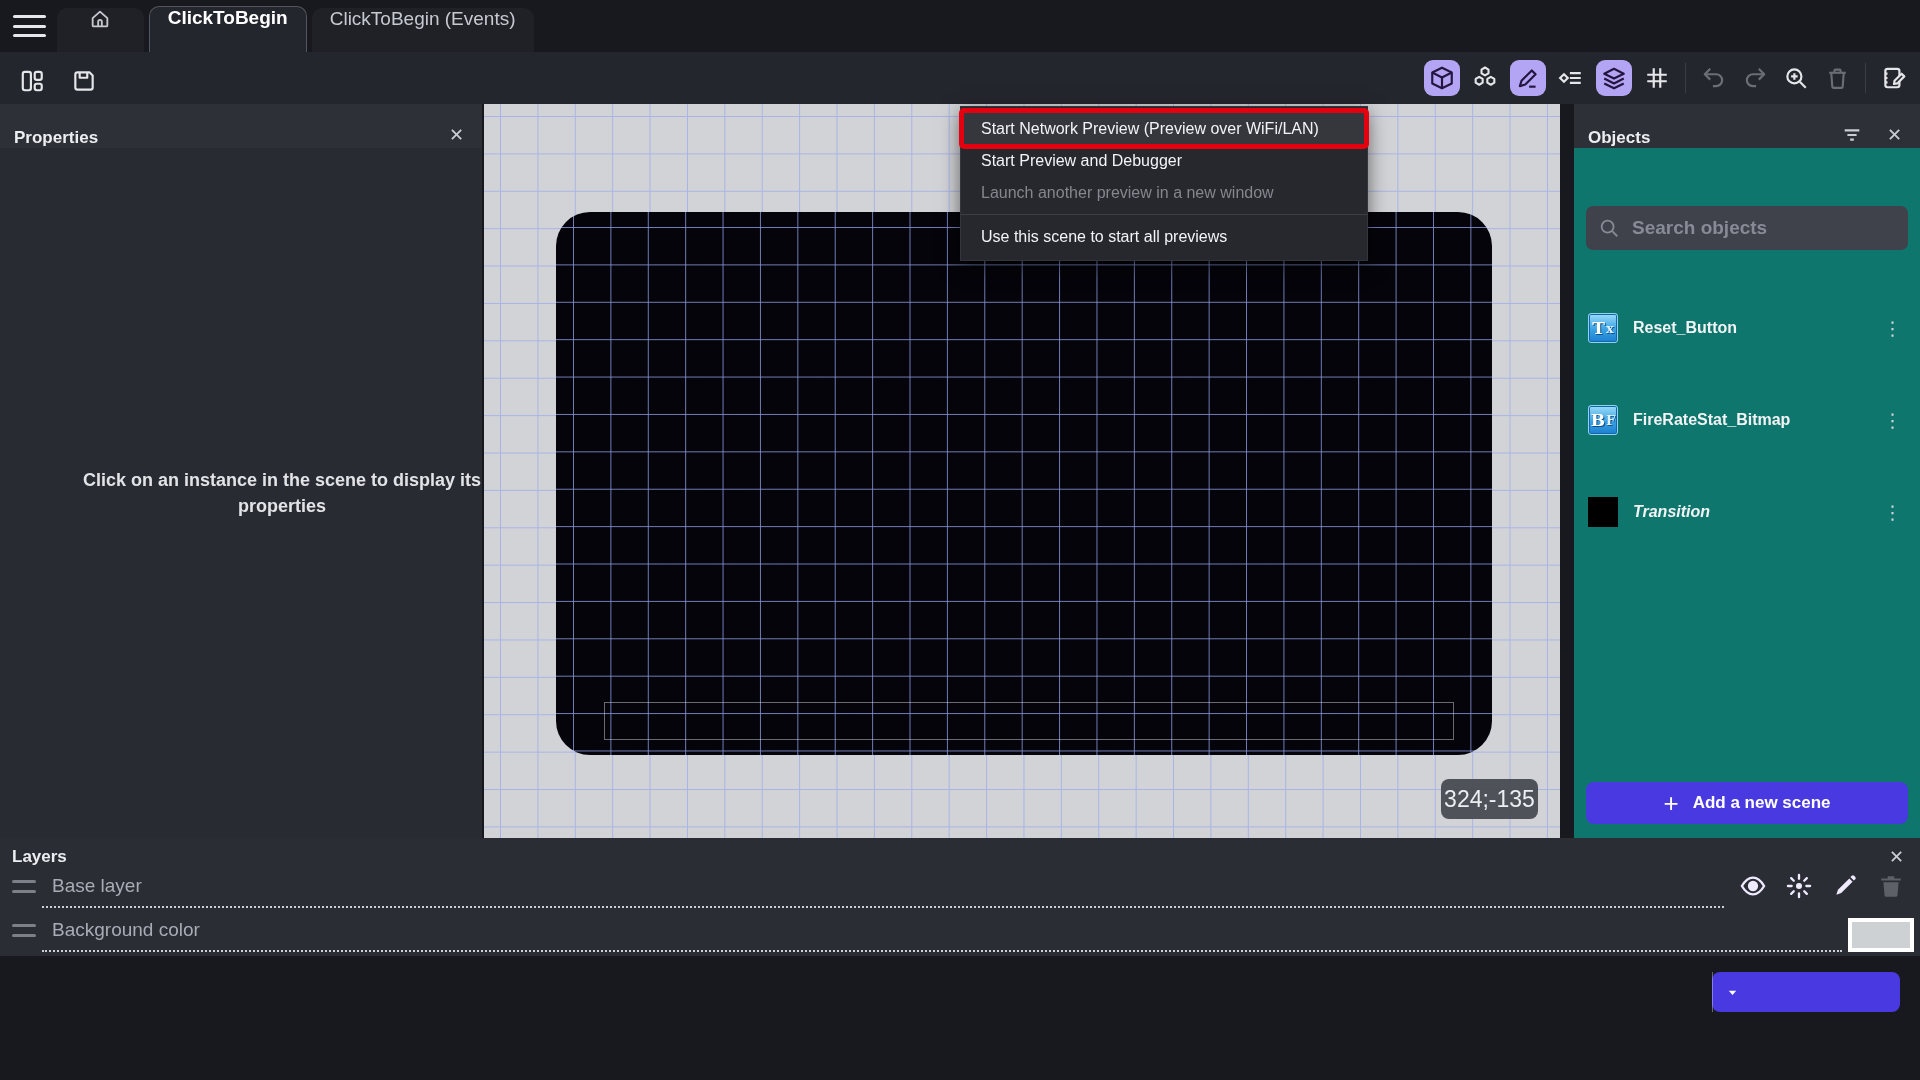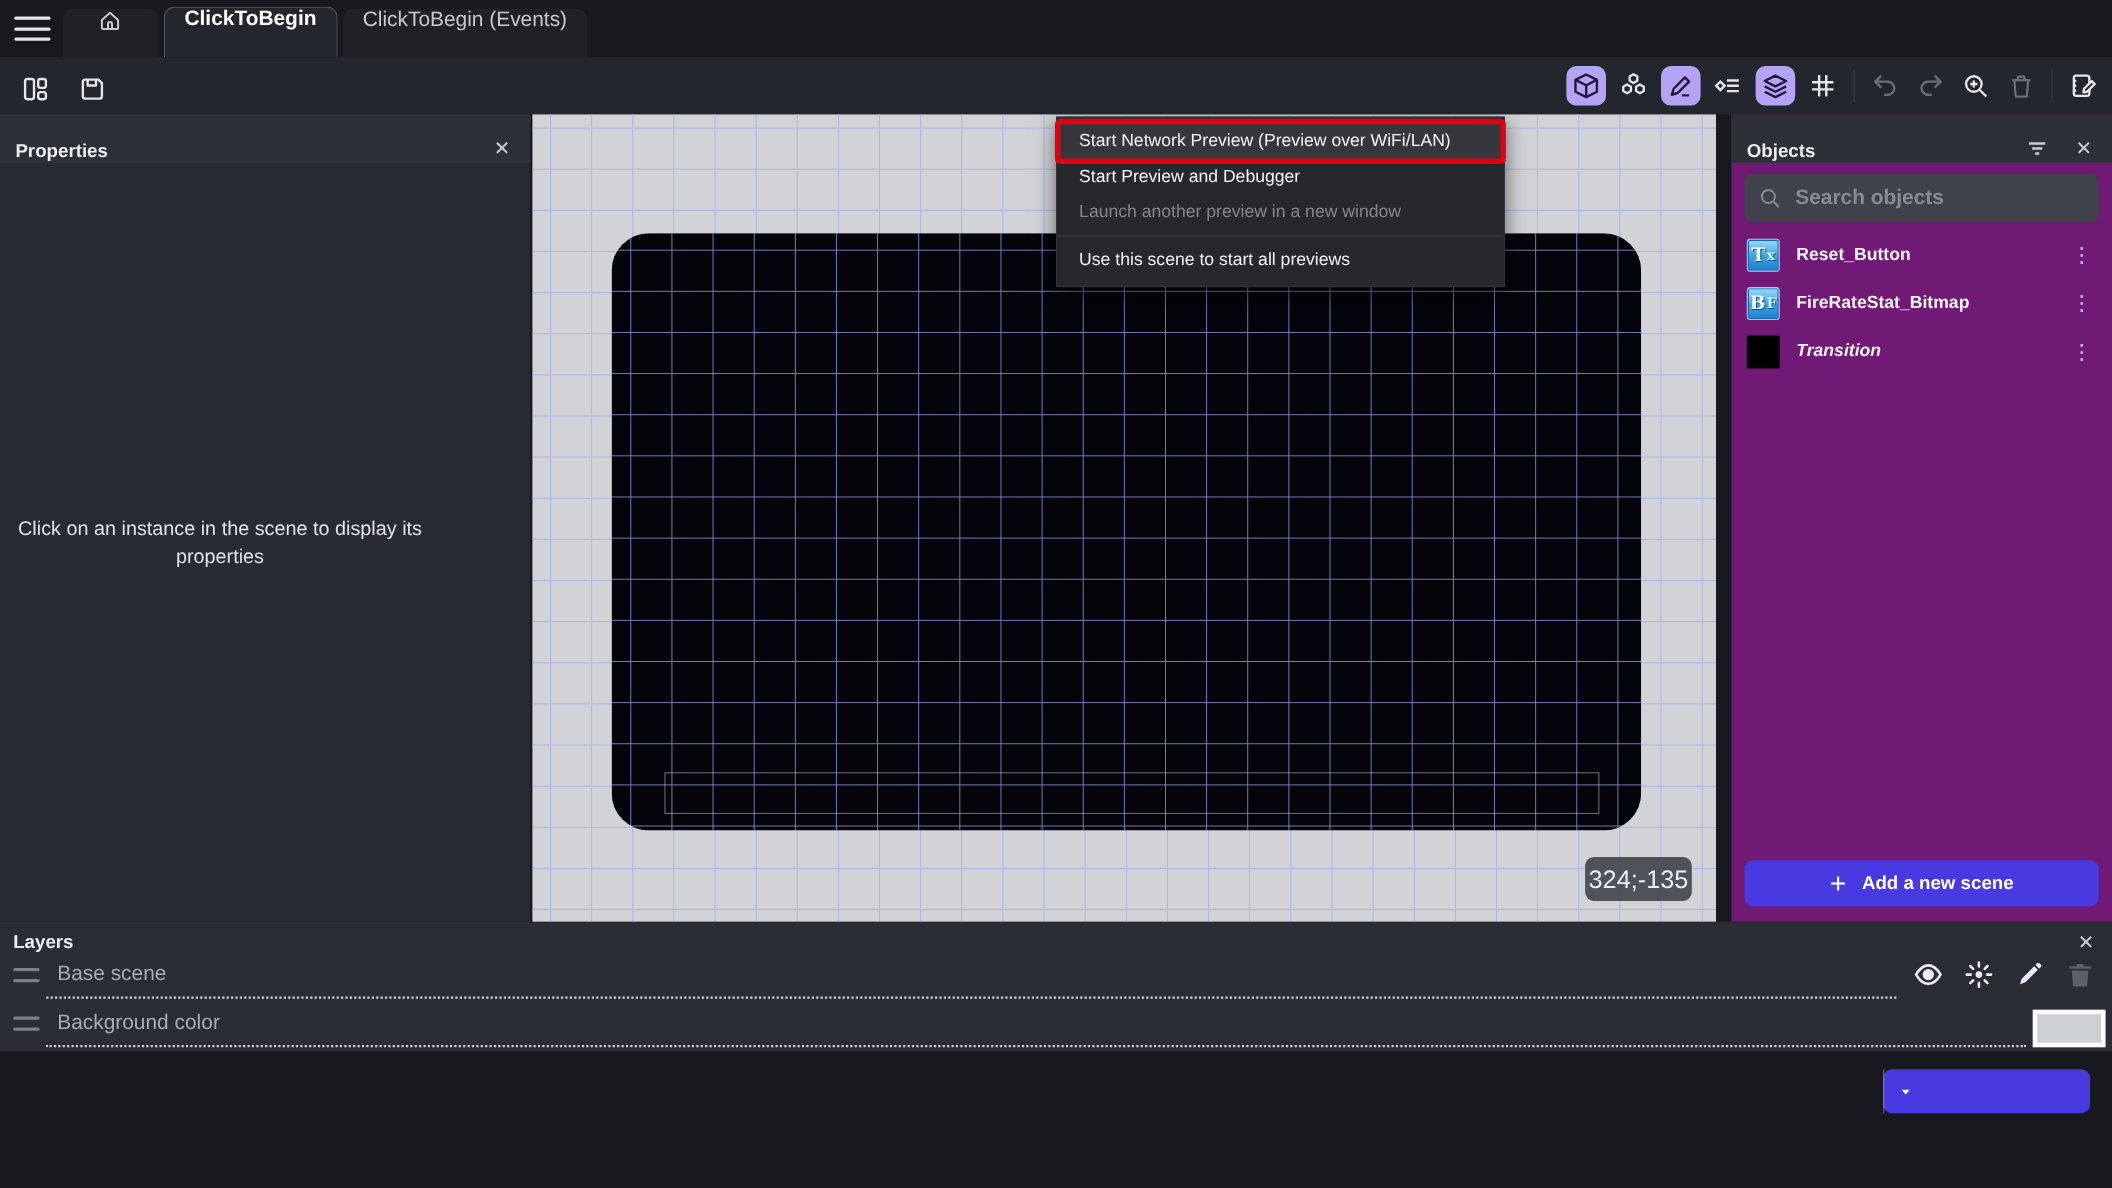--- a/index.html
+++ b/index.html
@@ -36,41 +36,41 @@
   .tbi.hl { width:36px; height:36px; background:#b4a5f4; border-radius:9px; color:#241640; }
   .tbi.dim { color:#6b6e75; }
   .tb-sep { width:1px; height:30px; background:#3a3d44; margin:0 3px; }
 
   
   .main { position:absolute; top:104px; left:0; width:1920px; height:734px; display:flex; }
   .panel-properties { width:482px; height:100%; background:#292b32; margin-right:2px; display:flex; flex-direction:column; }
   .panel-head { height:44px; background:#2e3038; display:flex; align-items:flex-end; padding:0 14px; flex:none; }
   .panel-title { font-size:17px; font-weight:bold; color:#eceef1; }
   .panel-x { margin-left:auto; font-size:18px; color:#c9ccd2; cursor:pointer; padding:2px 4px; }
-  .prop-body { flex:1; display:flex; align-items:center; justify-content:flex-start; }
+  .prop-body { flex:1; display:flex; align-items:center; justify-content:flex-end;font-weight:bold; }
   .prop-msg { width:400px; text-align:center; font-size:18px; line-height:1.45; color:#e2e3e7; }
 
   
   .canvas { width:1076px; height:100%; position:relative; margin-right:14px;
     background-color:#d2d3d6;
     background-image:linear-gradient(#a9b4e6 1px, transparent 1px), linear-gradient(90deg,#a9b4e6 1px, transparent 1px);
     background-size:37.4px 37.4px; background-position:16px 12px; }
   .scene-rect { position:absolute; left:72px; top:108px; width:936px; height:543px; border-radius:34px;
     background-color:#04040a;
     background-image:linear-gradient(rgba(132,146,214,0.85) 1px, transparent 1px), linear-gradient(90deg,rgba(132,146,214,0.85) 1px, transparent 1px);
     background-size:37.4px 37.4px; background-position:17px 15px; }
   .scene-text { position:absolute; left:0; right:0; top:358px; text-align:center;
     font-family:"DejaVu Sans Mono", monospace; font-weight:bold; font-size:64px; letter-spacing:2px;
     color:#ffffff; text-shadow:6px 6px 0 #2b2745; line-height:1; }
   .scene-bar { position:absolute; left:48px; top:490px; width:850px; height:38px; border:1px solid rgba(225,228,245,0.45); }
   .coord-badge { position:absolute; right:22px; top:675px; width:97px; height:40px; background:rgba(72,75,82,0.95); border-radius:8px;
     display:flex; align-items:center; justify-content:center; font-size:23px; color:#eceef2; }
 
   
-  .panel-objects { width:346px; height:100%; background:#701a75; display:flex; flex-direction:column; position:relative; }
+  .panel-objects { width:346px; height:100%; background:#0f766e; display:flex; flex-direction:column; position:relative;gap:48px; }
   .obj-head-icons { margin-left:auto; display:flex; align-items:center; gap:20px; color:#c9ccd2; }
   .search-box { margin:10px 12px 8px 12px; height:44px; background:#3f424b; border-radius:7px; display:flex; align-items:center; padding:0 12px; gap:12px; }
   .search-box input { flex:1; background:transparent; border:none; outline:none; color:#e8e9ec; font-size:19px; font-family:"Liberation Sans",sans-serif;font-weight:bold; }
   .search-box input::placeholder { color:#868b95; }
   .obj-row { height:44px; display:flex; align-items:center; gap:15px; padding:0 14px; cursor:pointer; }
   .obj-row .obj-name { font-size:16px; font-weight:bold; color:#f2f3f5; }
   .obj-row .obj-name.italic { font-style:italic; }
   .obj-dots { margin-left:auto; font-size:19px; color:#d4d6db; padding:0 4px; cursor:pointer; }
   .obj-icon { width:30px; height:30px; border-radius:3px; flex:none; display:flex; align-items:center; justify-content:center; }
   .obj-icon.blue { background:linear-gradient(180deg,#9bdcf8 0%, #3aa2e4 55%, #1b7fd0 100%); border:1px solid #8fd2f2; box-shadow:inset 0 0 0 1px #1565a8; font-family:"DejaVu Serif", serif; }
@@ -342,21 +342,21 @@
 
 <div class="layers">
   <span class="layers-title">Layers</span>
   <span class="layers-x">✕</span>
 
   <div class="layer-row r1">
     <span class="drag-handle">
         <span></span>
         <span></span>
       </span>
-    <span class="layer-name">Base scene</span>
+    <span class="layer-name">Base layer</span>
     <span class="layer-underline"></span>
     <span class="layer-icons">
       <span class="li">
         <svg width="28" height="28" viewBox="0 0 24 24" fill="none" stroke="currentColor" stroke-width="2">
             <path d="M2.5 12 C5.5 6.8 8.5 4.8 12 4.8 C15.5 4.8 18.5 6.8 21.5 12 C18.5 17.2 15.5 19.2 12 19.2 C8.5 19.2 5.5 17.2 2.5 12 Z"></path>
             <circle cx="12" cy="12" r="3.4" fill="currentColor"></circle>
           </svg>
       </span>
       <span class="li">
         <svg width="28" height="28" viewBox="0 0 24 24" fill="none" stroke="currentColor" stroke-width="2" stroke-linecap="round">

